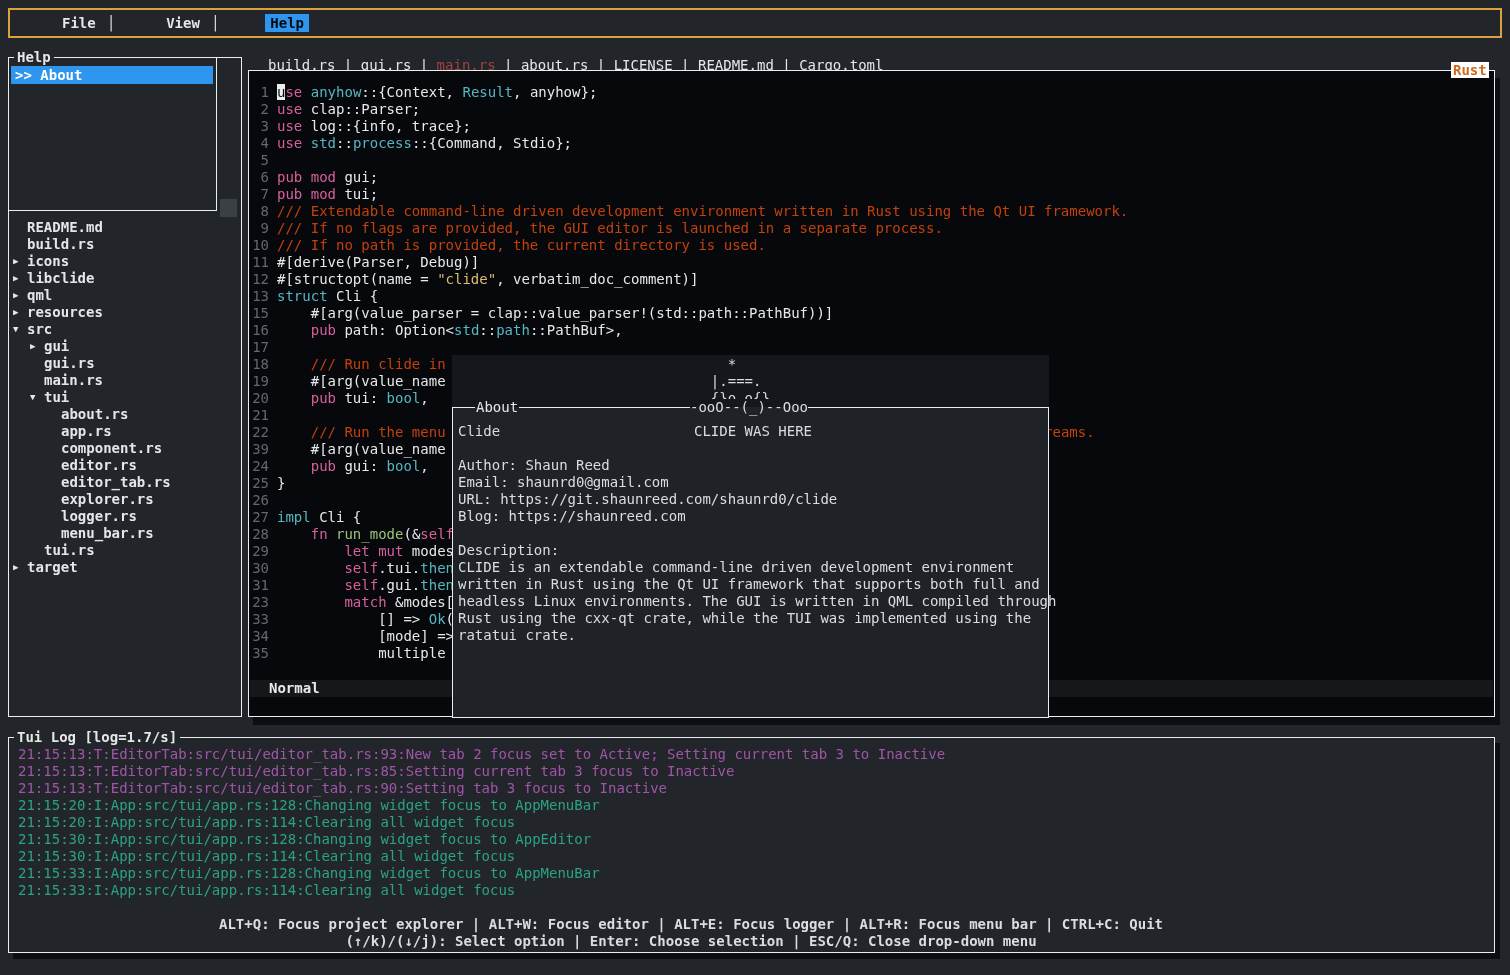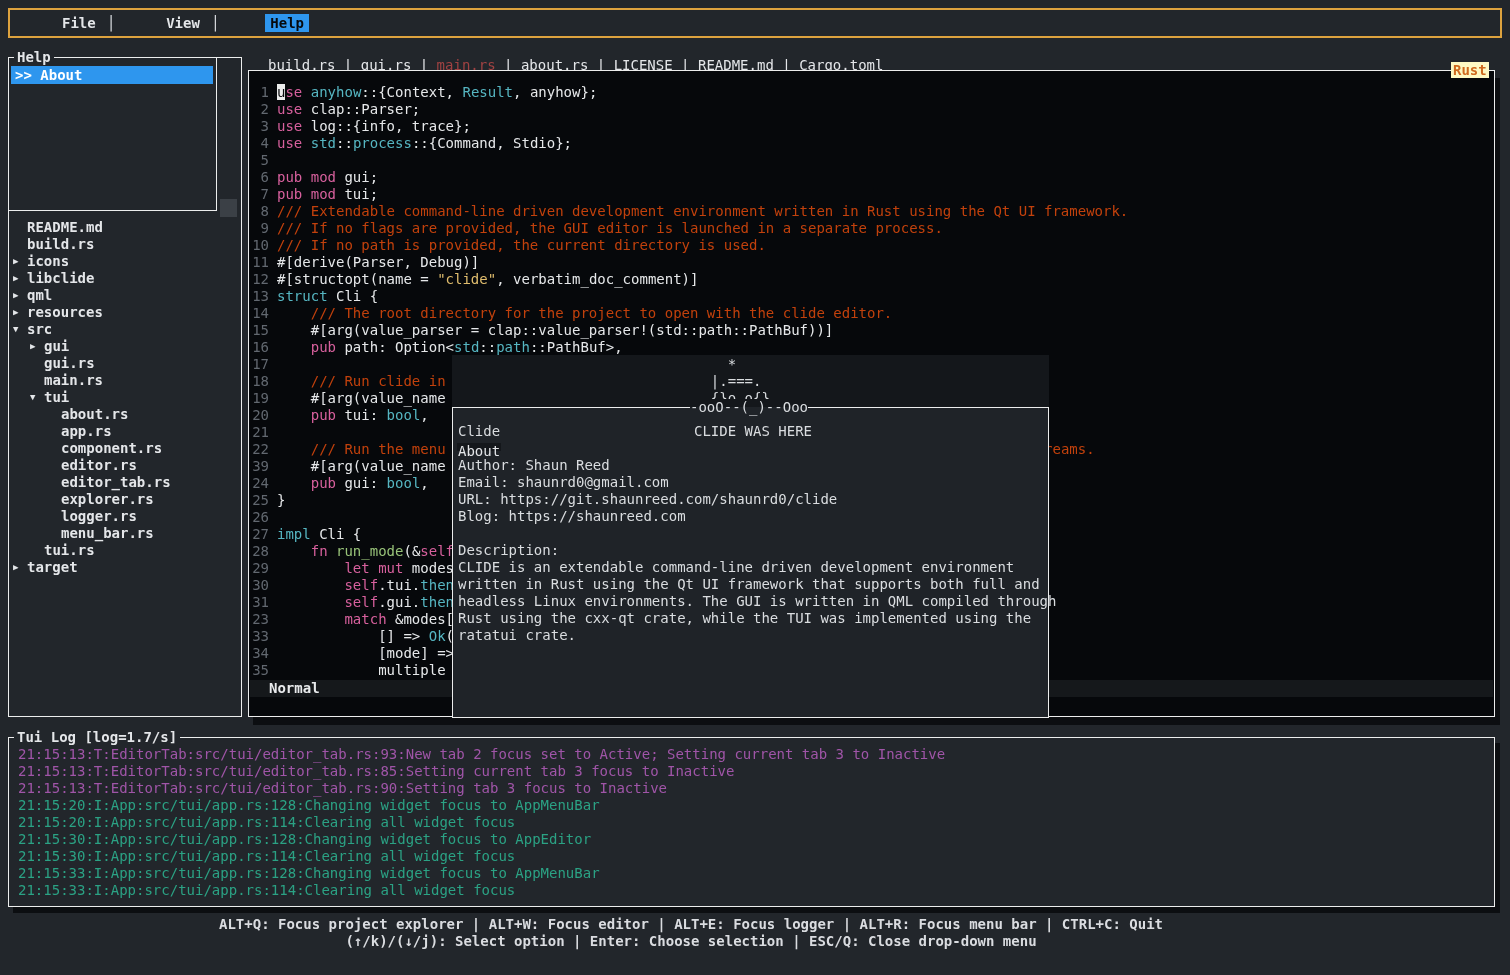--- a/index.html
+++ b/index.html
@@ -39,52 +39,52 @@
     border:1px solid #eceded; background:#22262b; z-index:6; }
   .helptitle { position:absolute; left:5px; top:-9px; padding:0 3px; background:#22262b;
     font-weight:bold; color:#e4e6e9; line-height:16px; }
   .helpitem { position:absolute; left:2px; top:8px; width:202px; height:18px; line-height:18px;
     background:#2e96ee; color:#ffffff; font-weight:bold; padding-left:4px; }
 
   
   .editor { position:absolute; left:248px; top:70px; width:1247px; height:647px;
     background:#06080b; border:1px solid #eceded; box-shadow:5px 8px 0 #0c0e11; }
   .rustlabel { position:absolute; left:1451px; top:62px; height:16px; line-height:16px;
-    padding:0 2px; color:#cf6a1e; font-weight:bold; background:#fef9c3; z-index:2; }
+    padding:0 2px; color:#cf6a1e; font-weight:bold; background:#ffffff; z-index:2; }
   .code { position:absolute; left:1px; top:13px; }
   .cl { height:17px; line-height:17px; white-space:pre; color:#e6e8ea; }
   .ln { display:inline-block; width:19px; text-align:right; margin-right:8px; color:#626870; }
   .tk-k { color:#d7609d; }
   .tk-c { color:#56b6c2; }
   .tk-g { color:#98c379; }
   .tk-m { color:#c2410c; }
   .tk-s { color:#e0bd6e; }
   .tk-w { color:#e6e8ea; }
   .tk-cur { background:#eceded; color:#0a0c0e; }
   .statusline { position:absolute; left:1px; right:1px; top:609px; height:17px;
     background:#15181b; line-height:17px; padding-left:19px; font-weight:bold; color:#e8eaec; }
 
   
   .popup { position:absolute; left:452px; top:355px; width:597px; height:363px; z-index:7; }
   .popart { position:absolute; left:0; top:0; width:597px; height:52px; margin:0;
     background:#14171b; line-height:17px; padding:1px 0 0 6px; color:#dadde0;
     white-space:pre; font-size:14px; font-family:inherit; }
   .popbox { position:absolute; left:0; top:52px; width:597px; height:311px;
     border:1px solid #eceded; background:#1f2328; }
-  .poptitle { position:absolute; left:5px; top:44px; height:17px; line-height:17px;
+  .poptitle { position:absolute; left:23px; top:44px; height:17px; line-height:17px;
     padding:0 1px; background:linear-gradient(#14171b 0 45%, #1f2328 45% 100%);
-    color:#e4e6e9;margin-top:44px; }
+    color:#e4e6e9; }
   .popborderart { position:absolute; left:238px; top:44px; height:17px; line-height:17px;
     background:linear-gradient(#14171b 0 45%, #1f2328 45% 100%);
     color:#dadde0; white-space:pre; }
   .popbody { position:absolute; left:6px; top:68px; margin:0; line-height:17px;
     color:#dadde0; white-space:pre; font-size:14px; font-family:inherit; overflow:hidden; }
 
   
-  .logpanel { position:absolute; left:8px; top:737px; width:1487px; height:170px;
+  .logpanel { position:absolute; left:8px; top:737px; width:1487px; height:216px;
     border:1px solid #eceded; box-shadow:5px 6px 0 #0c0e11; }
   .logtitle { position:absolute; left:5px; top:-9px; padding:0 3px; background:#22262b;
     font-weight:bold; color:#e4e6e9; line-height:16px; }
   .logrows { position:absolute; left:9px; top:8px; right:2px; }
   .lrow { height:17px; line-height:17px; white-space:pre; overflow:hidden; }
   .lrow.trace { color:#a055a8; }
   .lrow.info { color:#2ba284; }
 
   
   .hkline { position:absolute; left:0; width:1382px; text-align:center; height:17px;
@@ -146,21 +146,20 @@
       <div class="cl"><span class="ln">4</span><span class="tk-k">use</span><span class="tk-w"> </span><span class="tk-c">std</span><span class="tk-w">::</span><span class="tk-c">process</span><span class="tk-w">::{Command, Stdio};</span></div>
       <div class="cl"><span class="ln">5</span></div>
       <div class="cl"><span class="ln">6</span><span class="tk-k">pub mod</span><span class="tk-w"> gui;</span></div>
       <div class="cl"><span class="ln">7</span><span class="tk-k">pub mod</span><span class="tk-w"> tui;</span></div>
       <div class="cl"><span class="ln">8</span><span class="tk-m">/// Extendable command-line driven development environment written in Rust using the Qt UI framework.</span></div>
       <div class="cl"><span class="ln">9</span><span class="tk-m">/// If no flags are provided, the GUI editor is launched in a separate process.</span></div>
       <div class="cl"><span class="ln">10</span><span class="tk-m">/// If no path is provided, the current directory is used.</span></div>
       <div class="cl"><span class="ln">11</span><span class="tk-w">#[derive(Parser, Debug)]</span></div>
       <div class="cl"><span class="ln">12</span><span class="tk-w">#[structopt(name = </span><span class="tk-s">"clide"</span><span class="tk-w">, verbatim_doc_comment)]</span></div>
       <div class="cl"><span class="ln">13</span><span class="tk-c">struct</span><span class="tk-w"> Cli {</span></div>
-      <div class="cl"><span class="ln">14</span><span class="tk-m">    /// The root directory for the project to open with the clide editor.</span></div>
       <div class="cl"><span class="ln">15</span><span class="tk-w">    #[arg(value_parser = clap::value_parser!(std::path::PathBuf))]</span></div>
       <div class="cl"><span class="ln">16</span><span class="tk-k">    pub</span><span class="tk-w"> path: Option&lt;</span><span class="tk-c">std</span><span class="tk-w">::</span><span class="tk-c">path</span><span class="tk-w">::PathBuf&gt;,</span></div>
       <div class="cl"><span class="ln">17</span></div>
       <div class="cl"><span class="ln">18</span><span class="tk-m">    /// Run clide in h</span></div>
       <div class="cl"><span class="ln">19</span><span class="tk-w">    #[arg(value_name = </span></div>
       <div class="cl"><span class="ln">20</span><span class="tk-k">    pub</span><span class="tk-w"> tui: </span><span class="tk-c">bool</span><span class="tk-w">,</span></div>
       <div class="cl"><span class="ln">21</span></div>
       <div class="cl"><span class="ln">22</span><span class="tk-m">    /// Run the menu </span><span class="tk-w">                                                                      </span><span class="tk-m">reams.</span></div>
       <div class="cl"><span class="ln">39</span><span class="tk-w">    #[arg(value_name = </span></div>
       <div class="cl"><span class="ln">24</span><span class="tk-k">    pub</span><span class="tk-w"> gui: </span><span class="tk-c">bool</span><span class="tk-w">,</span></div>

